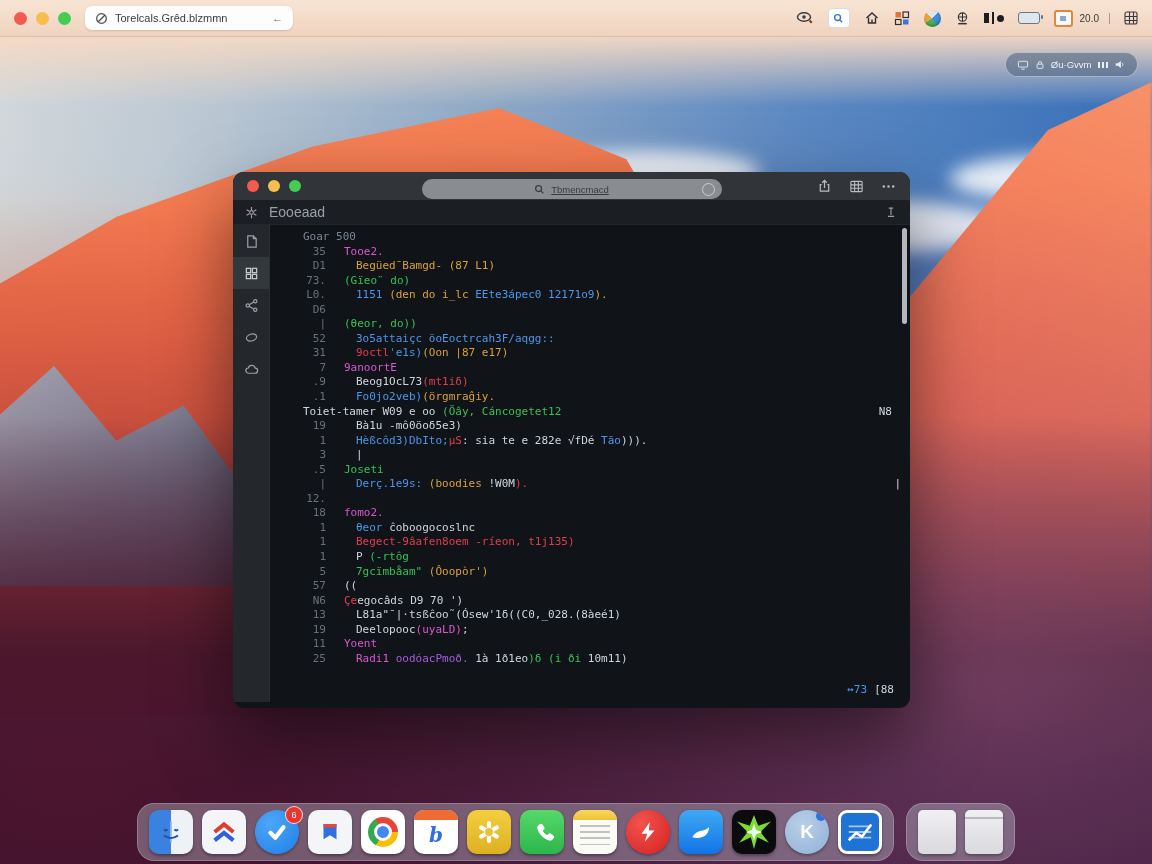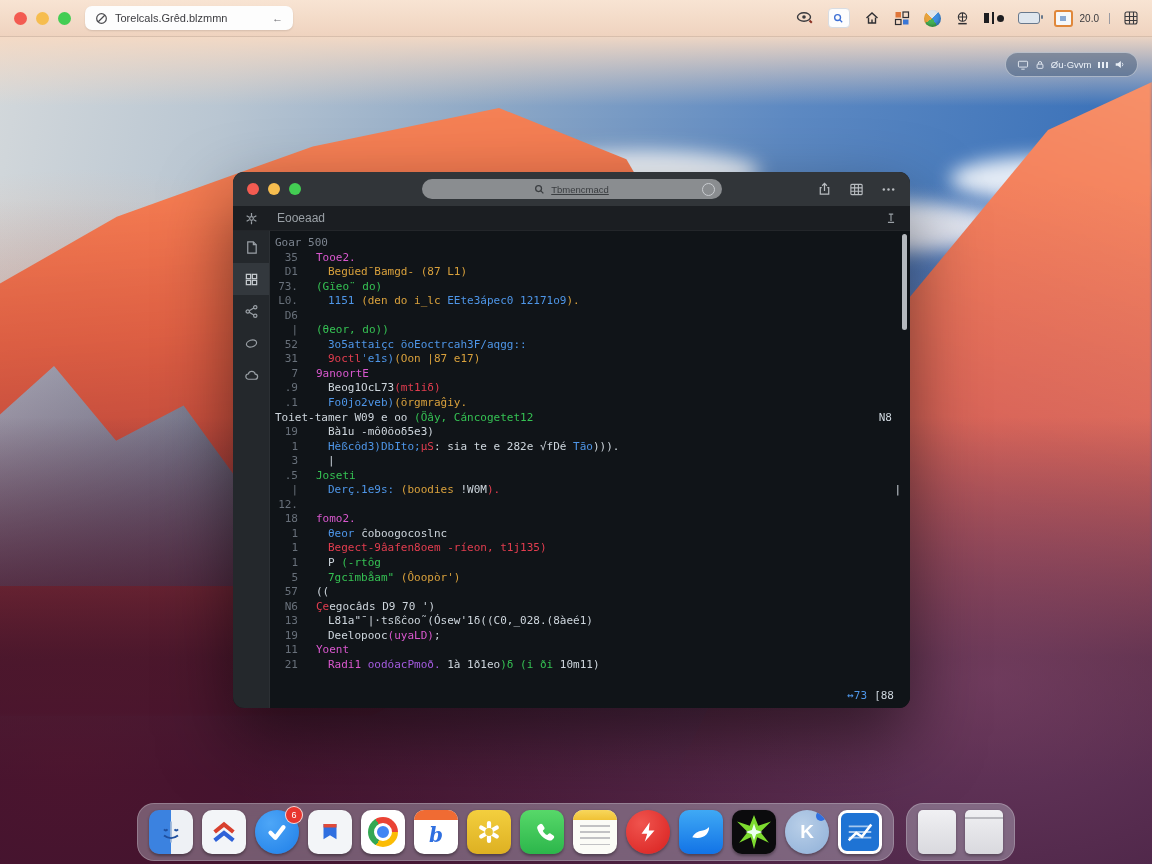--- a/index.html
+++ b/index.html
@@ -64,33 +64,33 @@
     display:flex;align-items:center;gap:6px;padding:0 11px;
     background:rgba(72,94,124,.55);border:1px solid rgba(255,255,255,.45);
     color:#ecf2f8;font-size:9.5px;}
   .mtr{display:inline-flex;gap:1.5px;align-items:flex-end;}
   .mtr i{width:2.5px;height:6px;background:#e8eef5;display:inline-block;}
 
   
   .window{position:absolute;left:233px;top:136px;width:677px;height:536px;z-index:30;
     border-radius:11px;overflow:hidden;box-shadow:0 30px 70px rgba(0,0,0,.5);
     background:#101418;}
-  .titlebar{height:34px;background:#313539;display:flex;align-items:center;padding:0 14px;position:relative;}
+  .titlebar{height:28px;background:#313539;display:flex;align-items:center;padding:0 14px;position:relative;}
   .titlebar .l{width:12px;height:12px;}
   .searchpill{position:absolute;left:50%;top:7px;transform:translateX(-50%);
     width:300px;height:20px;border-radius:11px;background:#8a8d90;
     display:flex;align-items:center;justify-content:center;gap:6px;}
   .stext{font-size:9.5px;color:#3a3d40;text-decoration:underline;}
   .searchpill .circ{position:absolute;right:7px;top:4px;width:11px;height:11px;border:1.5px solid #c9ccd0;border-radius:50%;}
   .wicons{margin-left:auto;display:flex;gap:17px;align-items:center;}
   .tabrow{height:24px;background:#1b1e22;display:flex;align-items:center;border-bottom:1px solid rgba(255,255,255,.04);}
   .ticon{width:36px;display:flex;justify-content:center;}
-  .tlabel{font-size:12px;color:#9aa0a6;margin-left:8px;flex:1;}
+  .tlabel{font-size:14px;color:#9aa0a6;flex:1;}
   .pinic{margin-right:12px;display:flex;}
-  .wbody{display:flex;height:477px;}
+  .wbody{display:flex;height:477px;gap:28px;}
   .side{width:36px;background:#24282c;display:flex;flex-direction:column;align-items:stretch;
     border-right:1px solid rgba(255,255,255,.04);}
   .sitem{height:32px;display:flex;align-items:center;justify-content:center;}
   .sitem.sel{background:#33383d;}
   .code{flex:1;position:relative;font-family:"DejaVu Sans Mono",monospace;font-size:11px;
     padding:5px 0 0 2px;overflow:hidden;background:#101418;}
   .row{display:flex;line-height:14.55px;position:relative;white-space:pre;}
   .row .g{width:26px;flex:none;text-align:right;padding-right:8px;color:#68707a;}
   .row .t{white-space:pre;}
   .row.full{display:block;padding-left:3px;}
@@ -391,21 +391,21 @@
             <div class="row"><span class="g">18</span><span class="t ind1"><i class="c-magenta" style="font-style: normal;">fomo2.</i></span></div>
             <div class="row"><span class="g">1</span><span class="t ind2"><i class="c-blue" style="font-style: normal;">θeor </i><i class="c-white" style="font-style: normal;">ĉoboogocoslnc</i></span></div>
             <div class="row"><span class="g">1</span><span class="t ind2"><i class="c-red" style="font-style: normal;">Begect-9âafen8oem -ríeon, t1j135)</i></span></div>
             <div class="row"><span class="g">1</span><span class="t ind2"><i class="c-white" style="font-style: normal;">P </i><i class="c-green" style="font-style: normal;">(-rtôg</i></span></div>
             <div class="row"><span class="g">5</span><span class="t ind2"><i class="c-green" style="font-style: normal;">7gcïmbåam" </i><i class="c-orange" style="font-style: normal;">(Ôoopòr')</i></span></div>
             <div class="row"><span class="g">57</span><span class="t ind1"><i class="c-white" style="font-style: normal;">((</i></span></div>
             <div class="row"><span class="g">N6</span><span class="t ind1"><i class="c-red" style="font-style: normal;">Çe</i><i class="c-white" style="font-style: normal;">egocâds D9 70 ')</i></span></div>
             <div class="row"><span class="g">13</span><span class="t ind2"><i class="c-white" style="font-style: normal;">L81a"¯|·tsßĉoo˜(Ósew'1δ((C0,_028.(8àeé1)</i></span></div>
             <div class="row"><span class="g">19</span><span class="t ind2"><i class="c-white" style="font-style: normal;">Deelopooc</i><i class="c-magenta" style="font-style: normal;">(uyaLD)</i><i class="c-white" style="font-style: normal;">;</i></span></div>
             <div class="row"><span class="g">11</span><span class="t ind1"><i class="c-magenta" style="font-style: normal;">Yoent</i></span></div>
-            <div class="row"><span class="g">21</span><span class="t ind2"><i class="c-magenta" style="font-style: normal;">Radi1 </i><i class="c-purple" style="font-style: normal;">oodóacPmoð. </i><i class="c-white" style="font-style: normal;">1à 1ð1eo</i><i class="c-green" style="font-style: normal;">)δ (i ði </i><i class="c-white" style="font-style: normal;">10m11)</i></span></div>
+            <div class="row"><span class="g">25</span><span class="t ind2"><i class="c-magenta" style="font-style: normal;">Radi1 </i><i class="c-purple" style="font-style: normal;">oodóacPmoð. </i><i class="c-white" style="font-style: normal;">1à 1ð1eo</i><i class="c-green" style="font-style: normal;">)δ (i ði </i><i class="c-white" style="font-style: normal;">10m11)</i></span></div>
             <div class="codestatus">
             <span class="arr">↔73</span><span class="brk">[88</span>
           </div>
         </div>
       </div>
     </section>
 
     <div class="dockwrap">
       <div class="dock" id="dock-main">
           <div class="dock-app">

